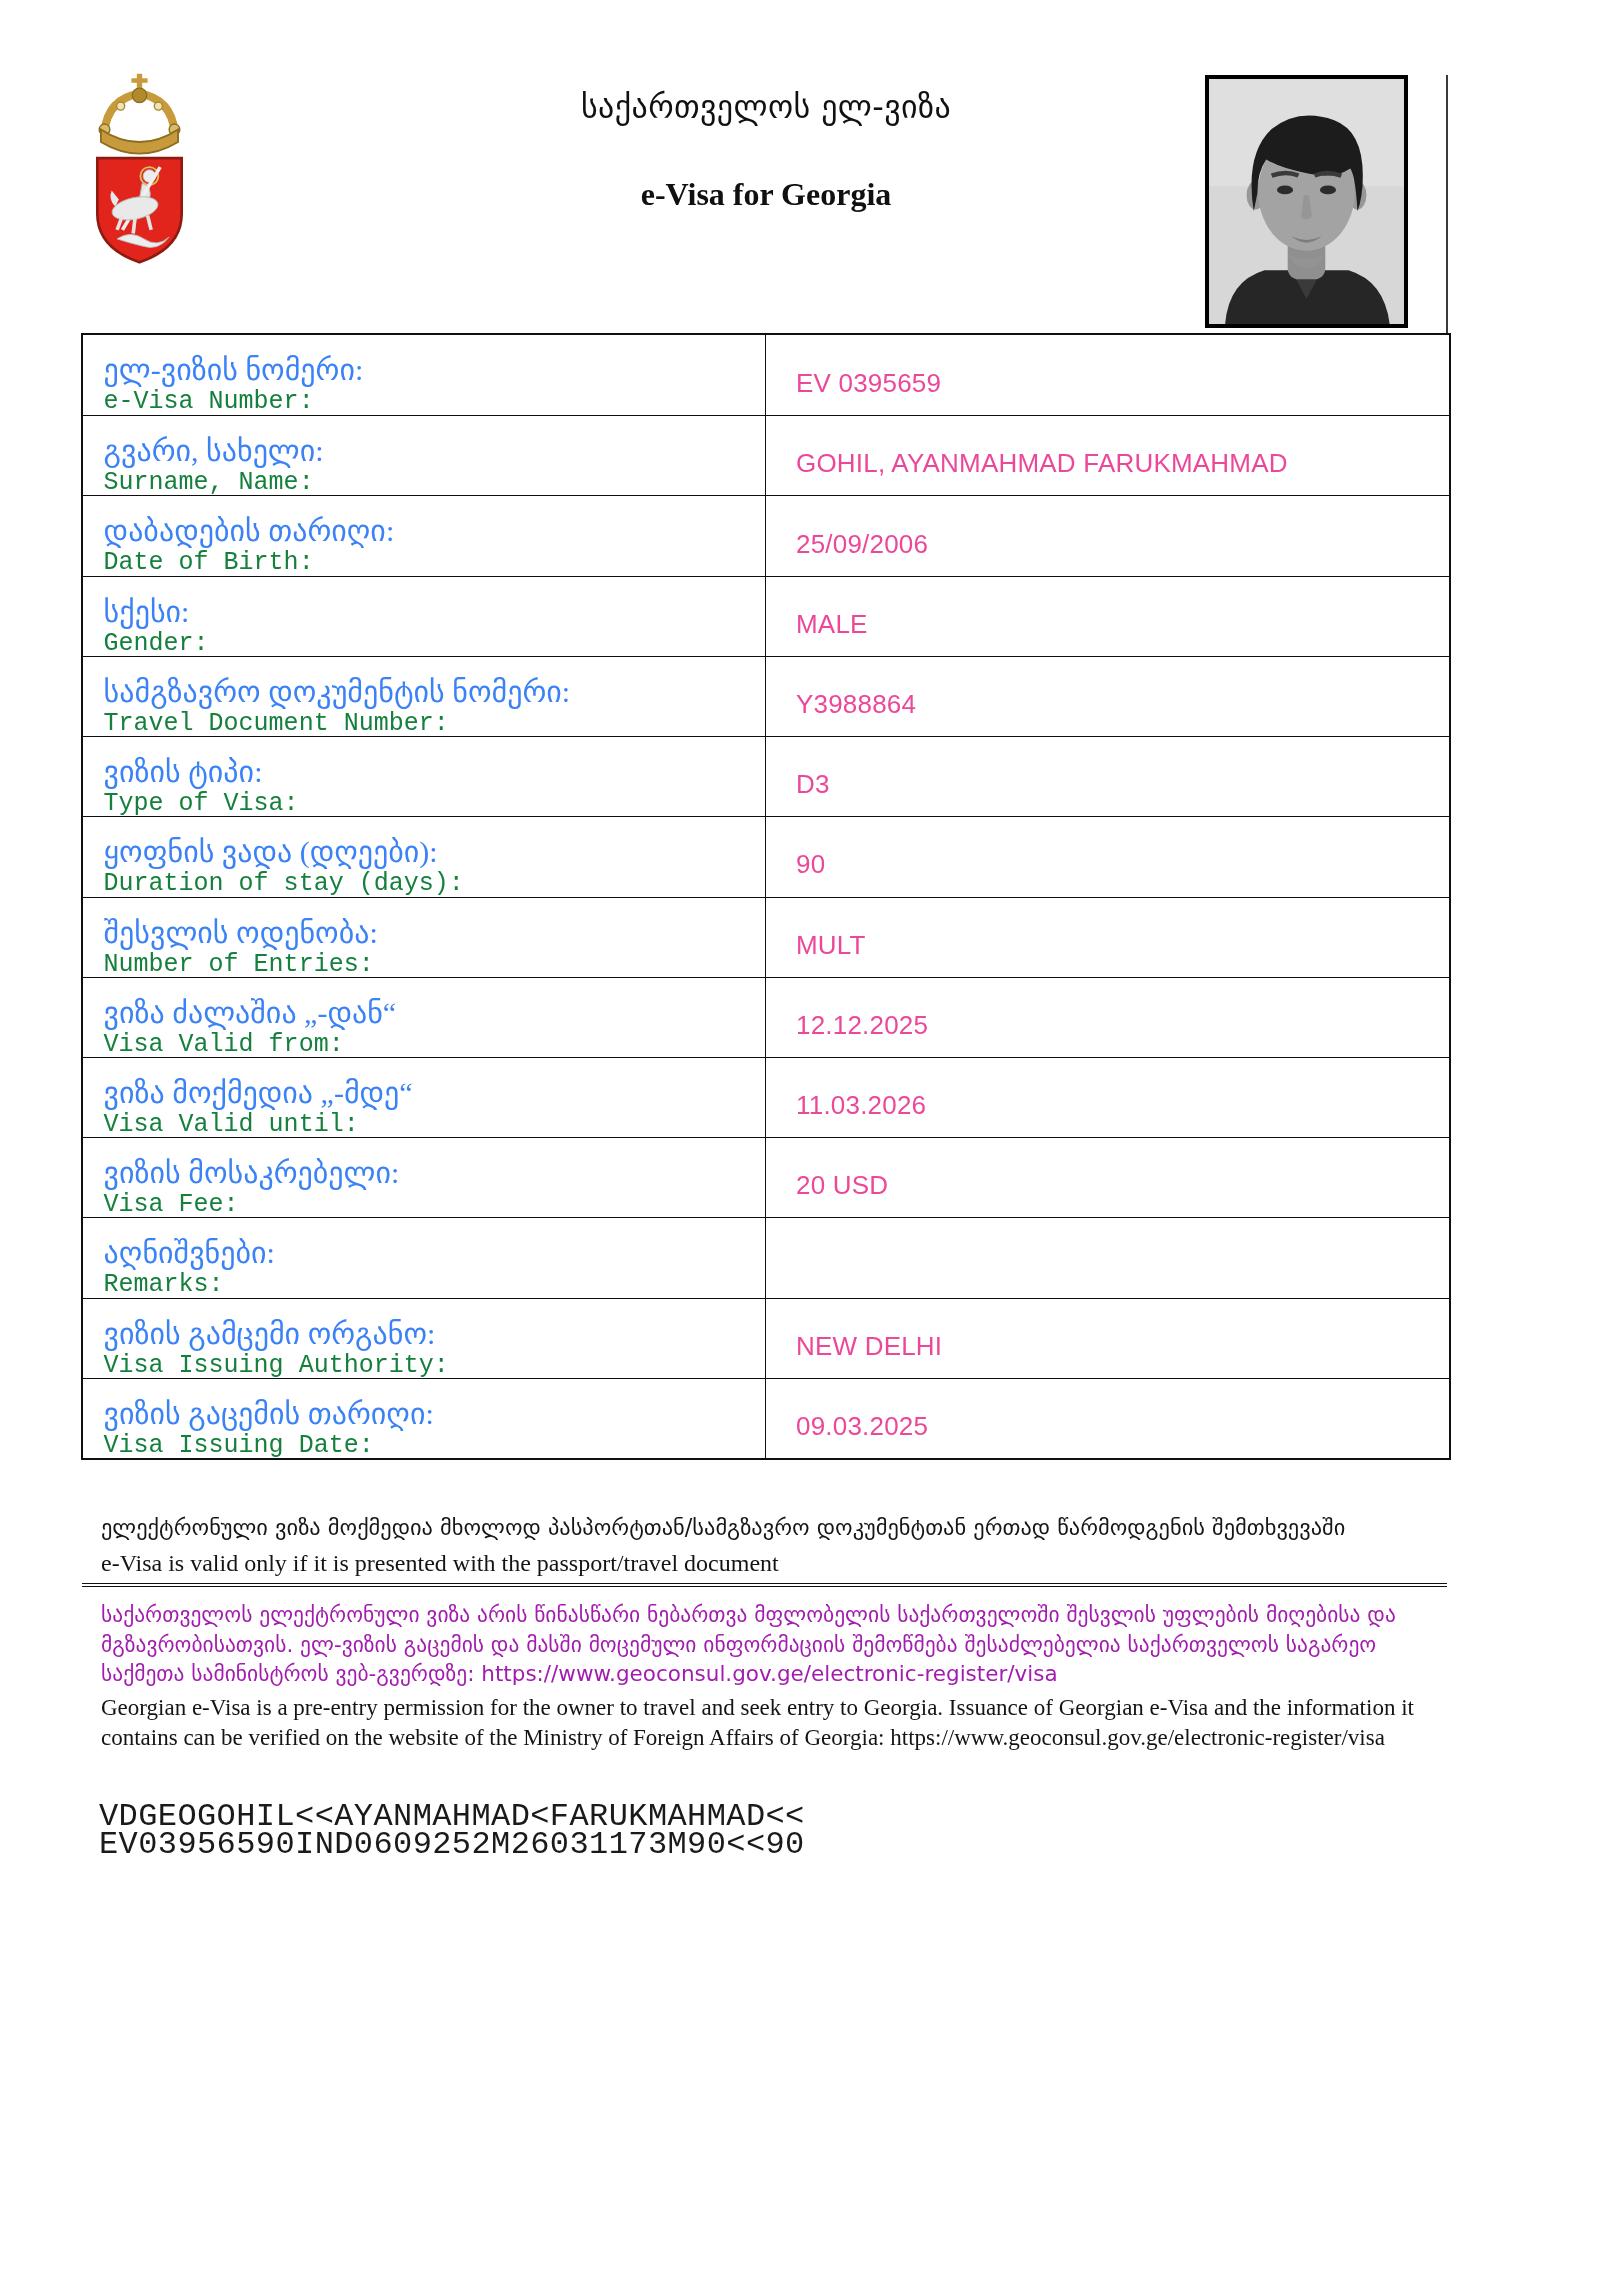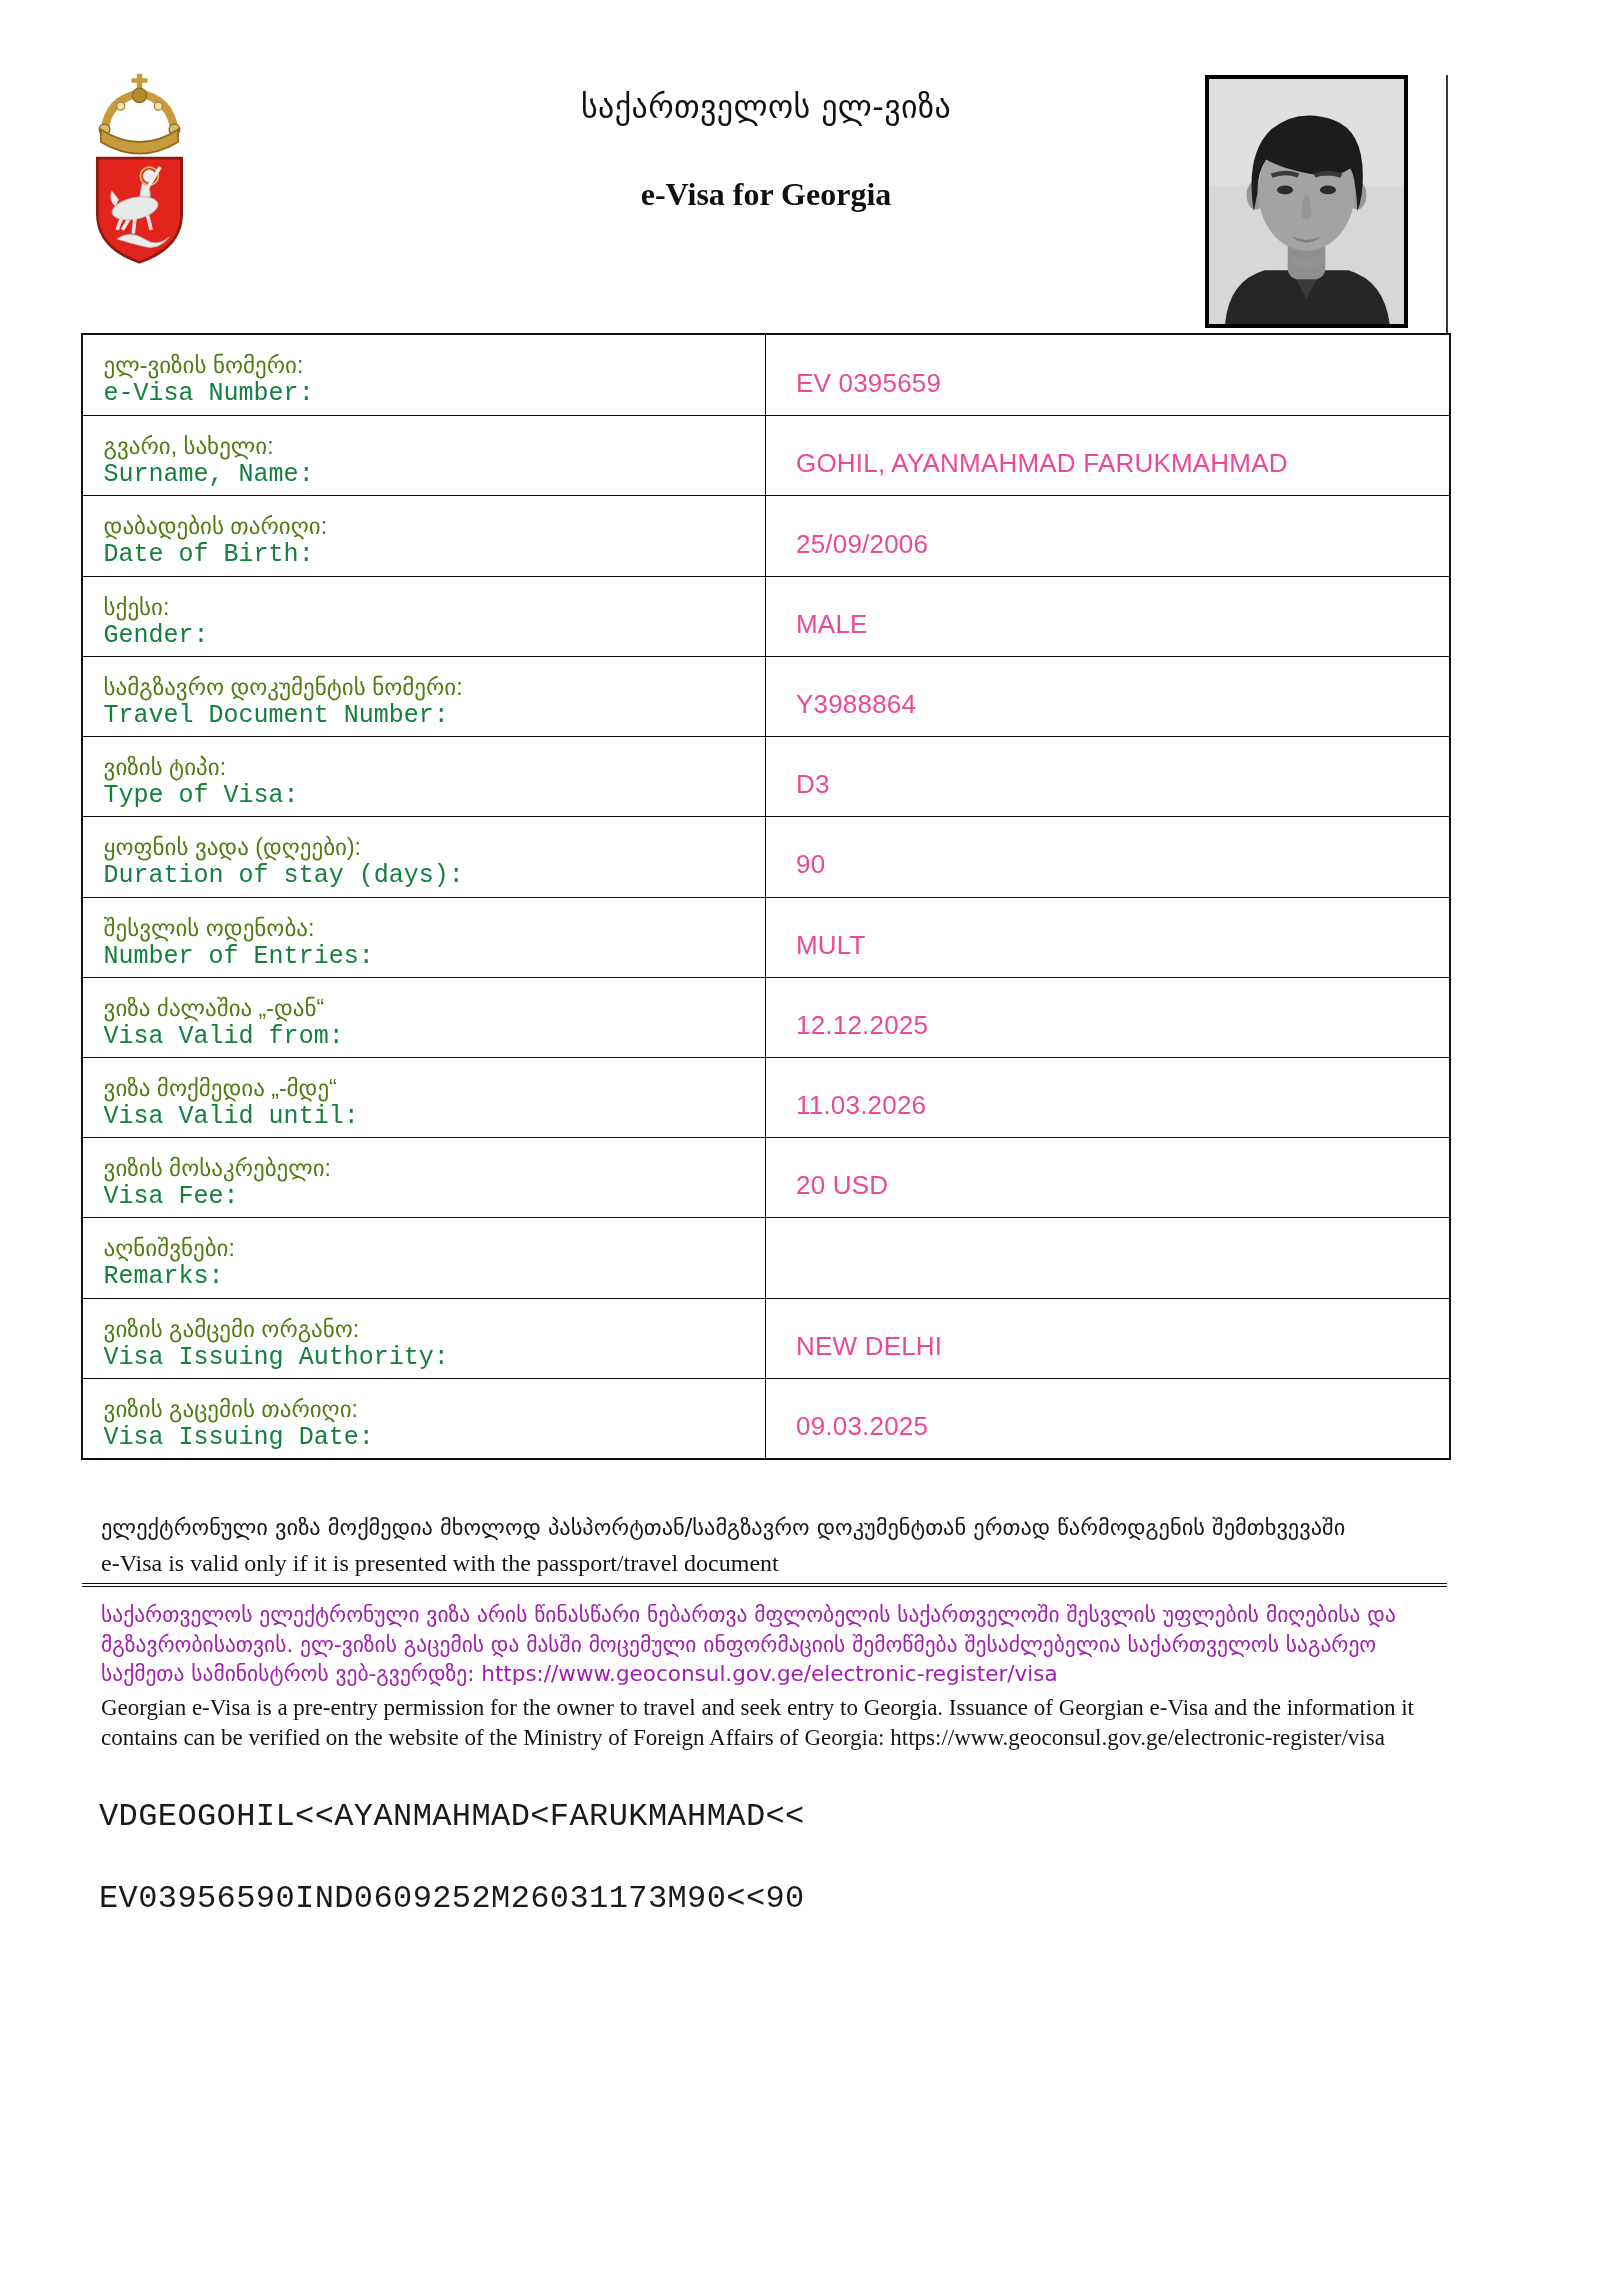--- a/index.html
+++ b/index.html
@@ -15,39 +15,39 @@
   .photo svg{display:block;}
   .header-rule{position:absolute;left:1446px;top:75px;width:1.8px;height:258px;background:#3a3a3a;}
 
   
   .visa-table{position:absolute;left:81px;top:333px;width:1370px;height:1127px;
               border:2.7px solid #0f0f0f;box-sizing:border-box;display:grid;grid-template-rows:repeat(14,1fr);}
   .trow{display:flex;border-top:1.8px solid #0f0f0f;min-height:0;}
   .trow:first-child{border-top:none;}
   .tcell-label{width:50%;box-sizing:border-box;border-right:1.8px solid #0f0f0f;
                padding:17px 9px 11.6px 20.6px;display:flex;flex-direction:column;justify-content:space-between;}
-  .lka{font-family:Liberation Sans, sans-serif;font-size:23px;color:#4d7c0f;}
+  .lka{font-family:Liberation Serif, serif;font-size:30px;color:#3b82f6;}
   .len{font-family:Liberation Mono, monospace;font-size:25px;color:#15803d;}
   .tcell-value{flex:1;display:flex;align-items:center;padding-left:30px;
                font-family:"Liberation Sans","DejaVu Sans",sans-serif;font-size:26px;letter-spacing:0.2px;color:#ec4899;margin-top:16px;}
 
   
   .note1ka{position:absolute;left:101px;top:1514px;width:1343px;
            font-family:"DejaVu Sans",sans-serif;font-size:22.4px;color:#161616;}
   .note1en{position:absolute;left:101px;top:1550px;width:1343px;
            font-family:"Liberation Serif","DejaVu Serif",serif;font-size:24px;color:#141414;}
   .divider{position:absolute;left:82px;top:1583px;width:1365px;height:0;border-top:4.5px double #101010;}
   .note2ka{position:absolute;left:101px;top:1600px;width:1348px;line-height:29.6px;
            font-family:"DejaVu Sans",sans-serif;font-size:21.5px;color:#a21caf;overflow-wrap:break-word;}
   .note2en{position:absolute;left:101px;top:1693px;width:1321px;line-height:29.6px;
            font-family:"Liberation Serif","DejaVu Serif",serif;font-size:23px;color:#141414;overflow-wrap:break-word;}
   .mrz{position:absolute;left:99px;font-family:"Liberation Mono","DejaVu Sans Mono",monospace;
        font-size:32px;letter-spacing:0.4px;color:#1a1a1a;white-space:nowrap;}
   .mrz1{top:1798px;}
-  .mrz2{top:1880px;}
+  .mrz2{top:1826px;}
 </style>
 </head>
 <body>
 
 <div class="page">
 
   <svg class="emblem" viewBox="0 0 110 214" xmlns="http://www.w3.org/2000/svg">
 
     <rect x="52" y="2" width="6" height="16" fill="#c79b3b"></rect>
     <rect x="46" y="7" width="18" height="5" fill="#c79b3b"></rect>

